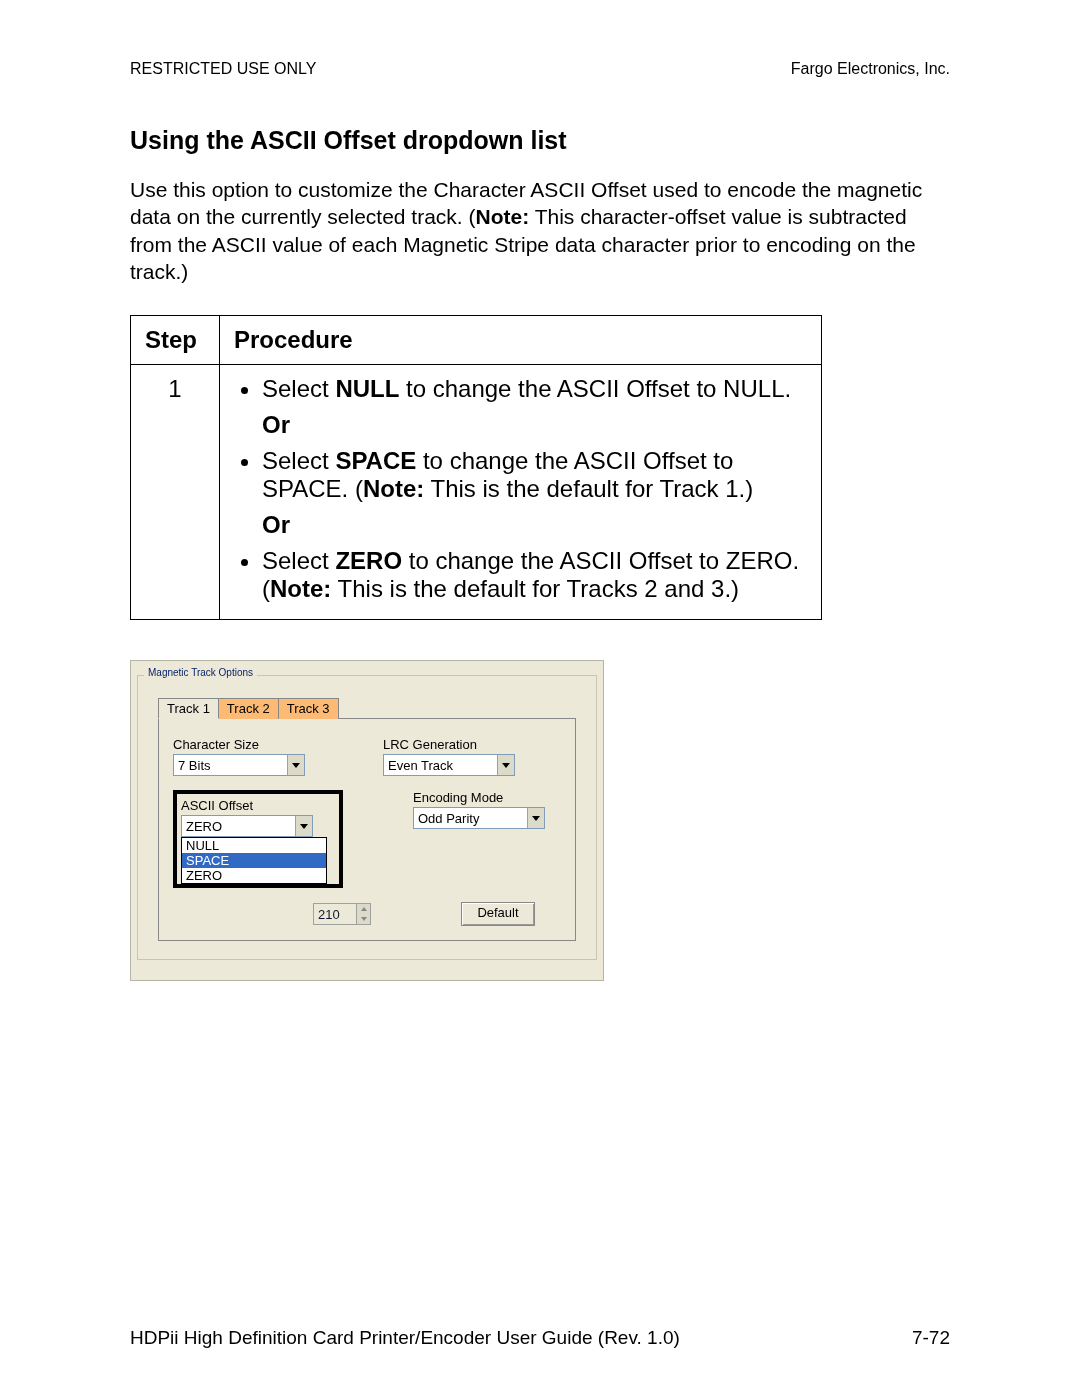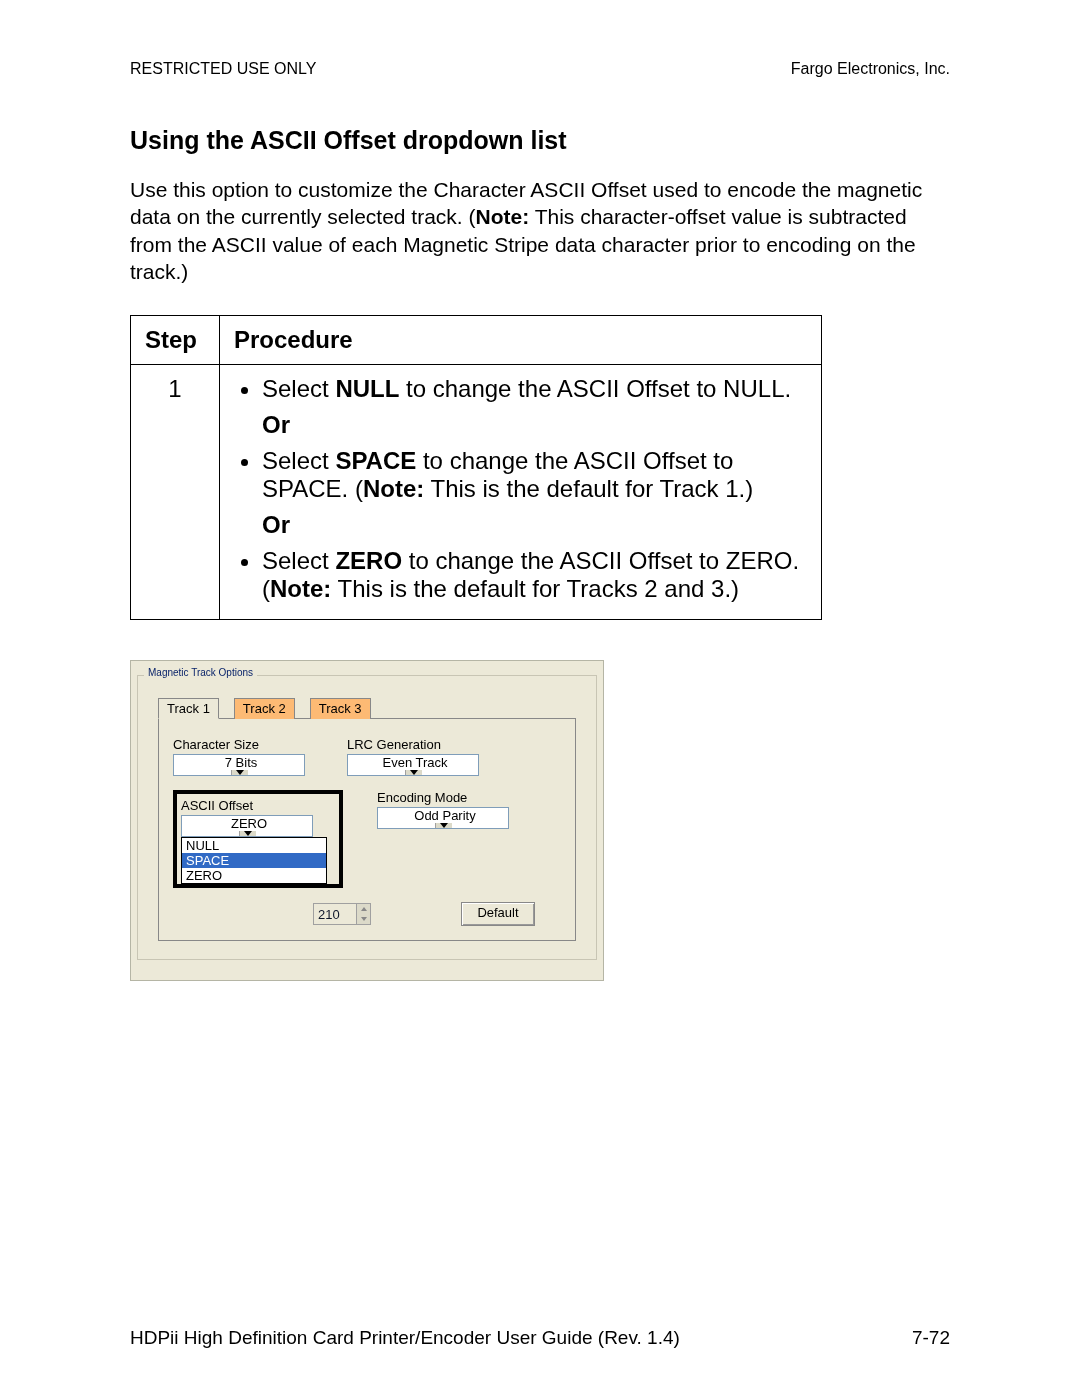--- a/index.html
+++ b/index.html
@@ -96,21 +96,20 @@
     top: 0;
     left: 0;
     right: 0;
     height: 0;
     border-top: 1px solid #c8c5b4;
   }
   .tabs {
     display: flex;
     margin-top: 14px;
     margin-left: 10px;
-    gap: 16px;
   }
   .tab {
     border: 1px solid #888;
     border-bottom: none;
     padding: 2px 8px;
     background: #fdba74;
     font-size: 13px;
     position: relative;
     top: 1px;
     margin-right: -1px;
@@ -122,41 +121,40 @@
   }
   .tab-body {
     border: 1px solid #888;
     background: #ece9d8;
     padding: 18px 14px 14px 14px;
     margin-left: 10px;
     margin-right: 10px;
   }
   .row {
     display: flex;
-    gap: 34px;
+    gap: 70px;
     margin-bottom: 14px;
   }
   .field {
     display: flex;
     flex-direction: column;
     width: 140px;
   }
   .field label {
     margin-bottom: 2px;
   }
   .select {
     display: flex;
     align-items: center;
     width: 130px;
     height: 20px;
     background: #fff;
     border: 1px solid #7f9db9;
     font-size: 13px;
     position: relative;
-    flex-direction: column;
   }
   .select span.val {
     flex: 1;
     padding-left: 4px;
   }
   .select .arrow-btn {
     width: 16px;
     height: 100%;
     background: #dcdac9;
     border-left: 1px solid #a0a0a0;
@@ -346,15 +344,15 @@
             </div>
           </div>
           <div class="default-btn">Default</div>
         </div>
       </div>
     </div>
   </div>
 </div>
 
 <div class="footer">
-  <span>HDPii High Definition Card Printer/Encoder User Guide (Rev. 1.4)</span>
+  <span>HDPii High Definition Card Printer/Encoder User Guide (Rev. 1.0)</span>
   <span>7-72</span>
 </div>
 
 </body></html>

